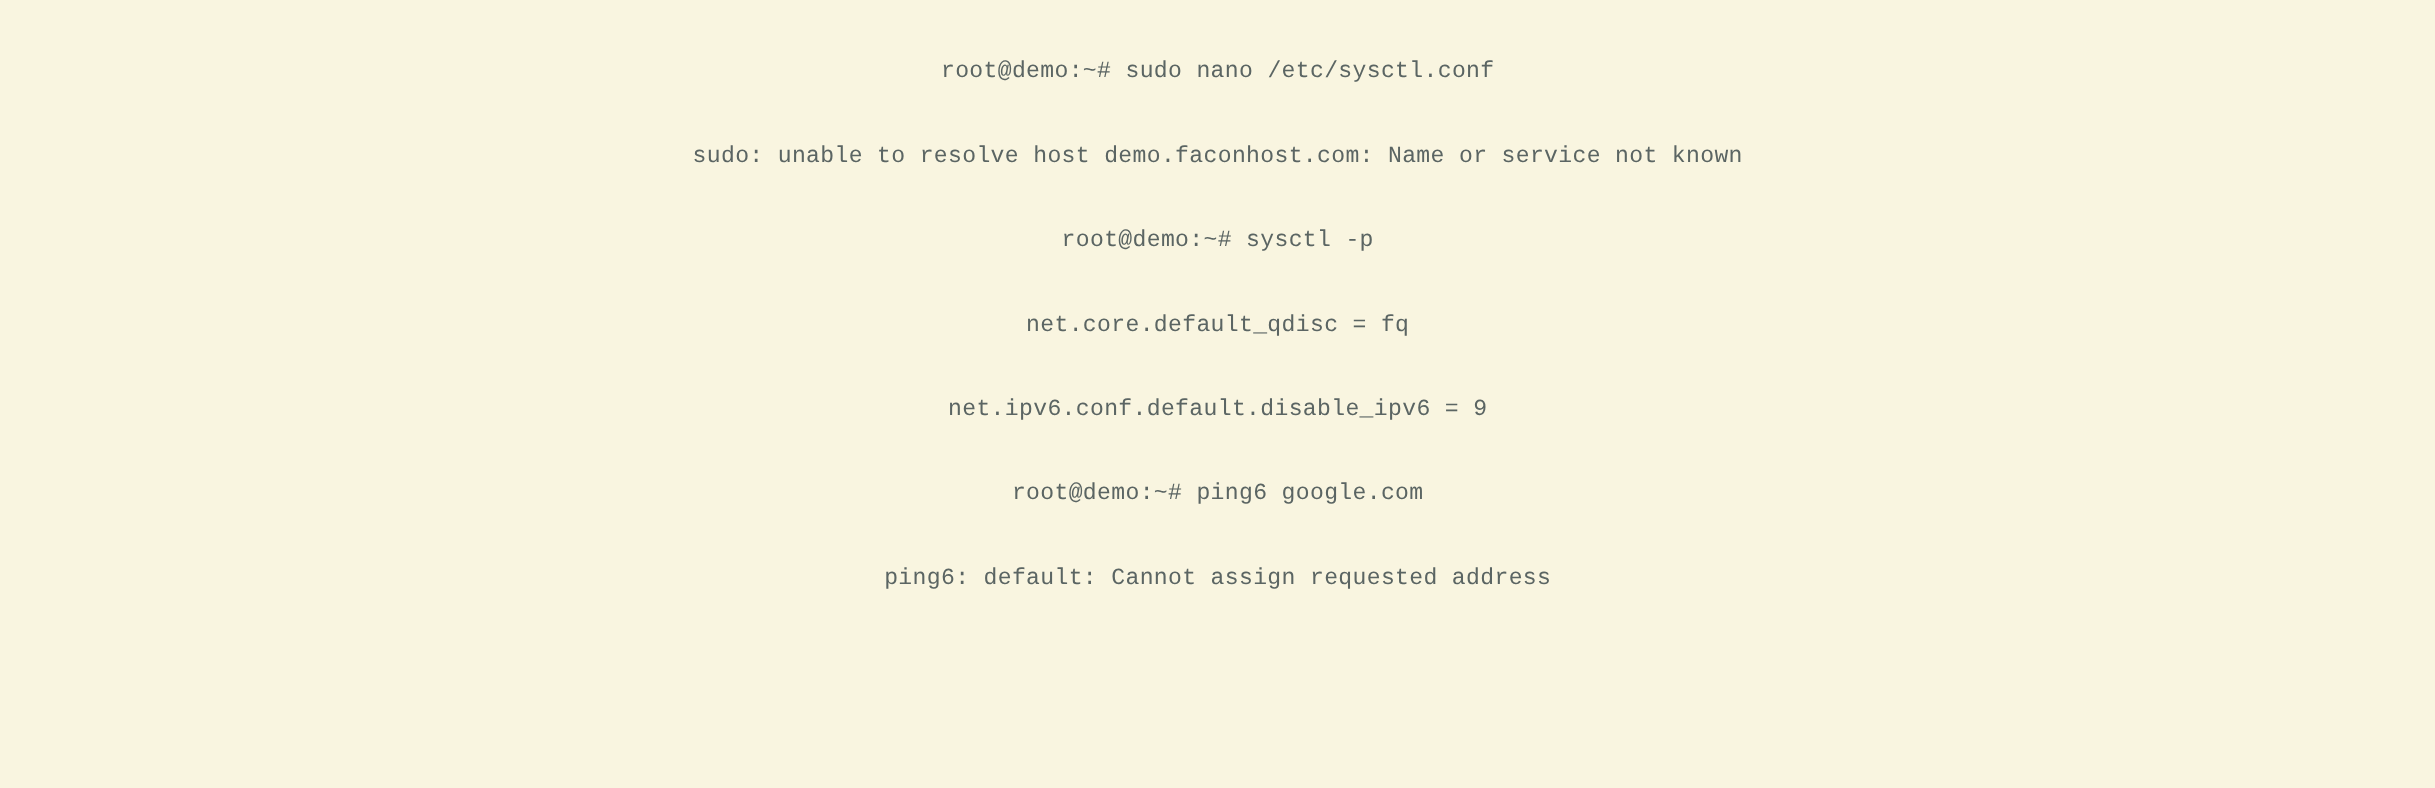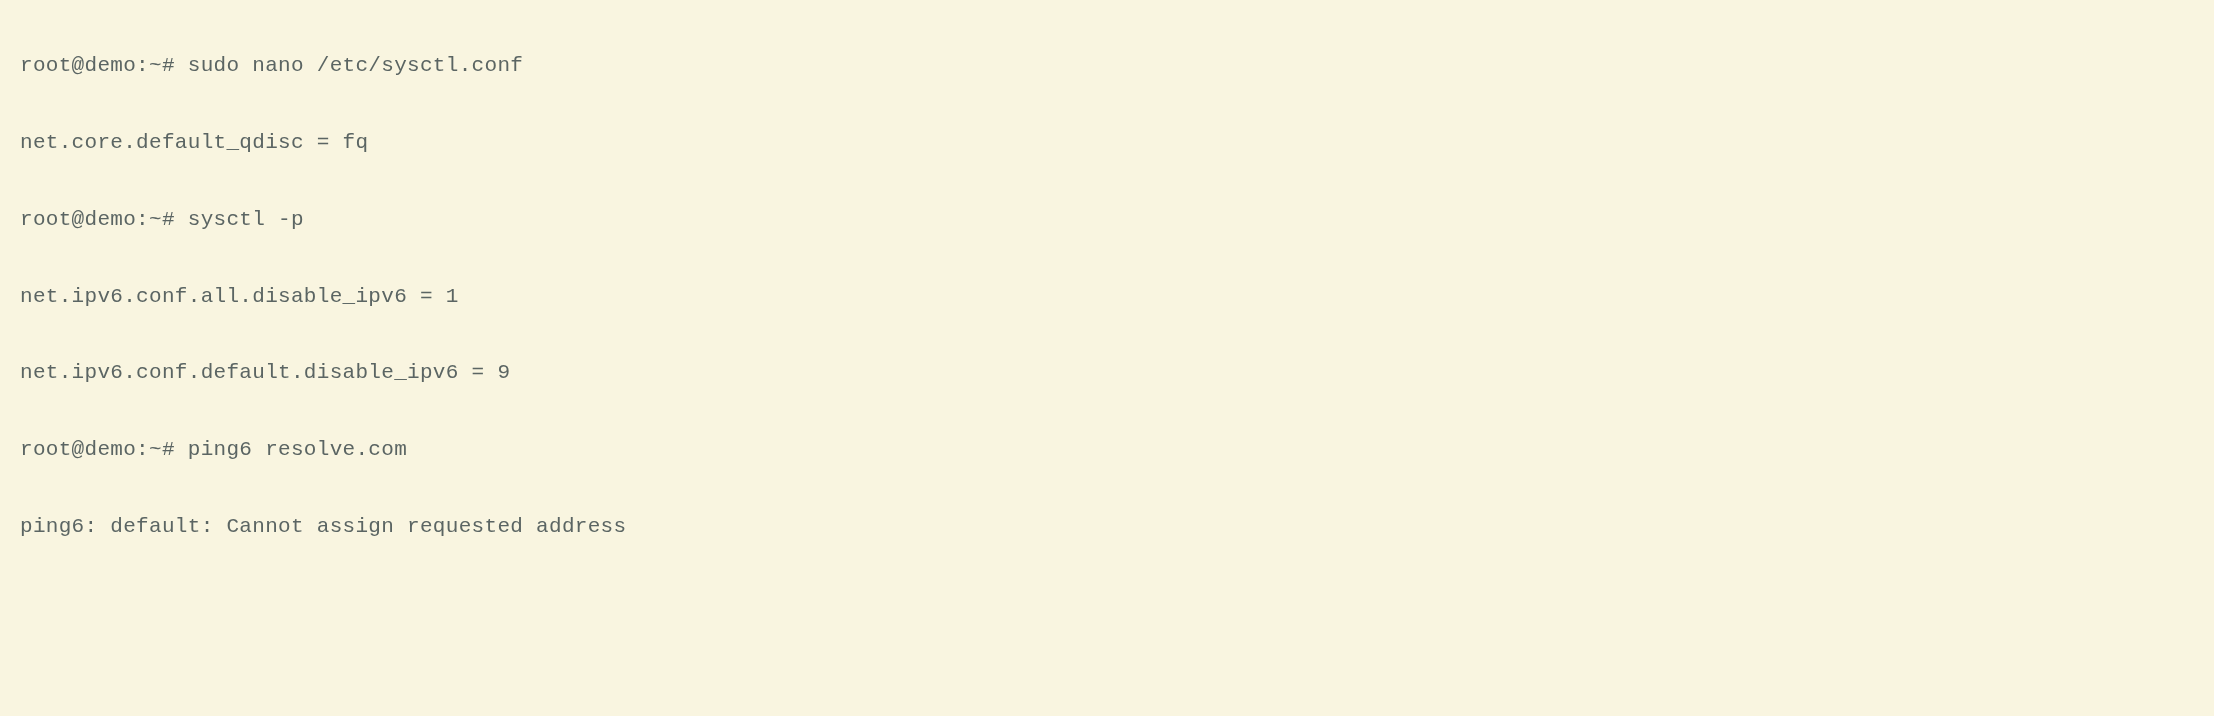--- a/index.html
+++ b/index.html
@@ -11,27 +11,27 @@
       font-size: 21px;
       line-height: 25.6px;
       color: #5b6563;
       overflow: hidden;
     }
     .terminal {
       padding: 2px 20px 0 20px;
       white-space: pre;
       letter-spacing: 0.3px;
     }
-    .line { display: block; }
+    .line { display: block; text-align: center; }
   </style>
 </head>
 <body>
 
 <div class="terminal">
   <span class="line"><span>root@demo:~# </span><span>sudo nano /etc/sysctl.conf</span></span>
+  <span class="line"><span></span><span>sudo: unable to resolve host demo.faconhost.com: Name or service not known</span></span>
+  <span class="line"><span>root@demo:~# </span><span>sysctl -p</span></span>
   <span class="line"><span></span><span>net.core.default_qdisc = fq</span></span>
-  <span class="line"><span>root@demo:~# </span><span>sysctl -p</span></span>
-  <span class="line"><span></span><span>net.ipv6.conf.all.disable_ipv6 = 1</span></span>
   <span class="line"><span></span><span>net.ipv6.conf.default.disable_ipv6 = 9</span></span>
-  <span class="line"><span>root@demo:~# </span><span>ping6 resolve.com</span></span>
+  <span class="line"><span>root@demo:~# </span><span>ping6 google.com</span></span>
   <span class="line"><span></span><span>ping6: default: Cannot assign requested address</span></span>
   
 </div>
 
 </body></html>

